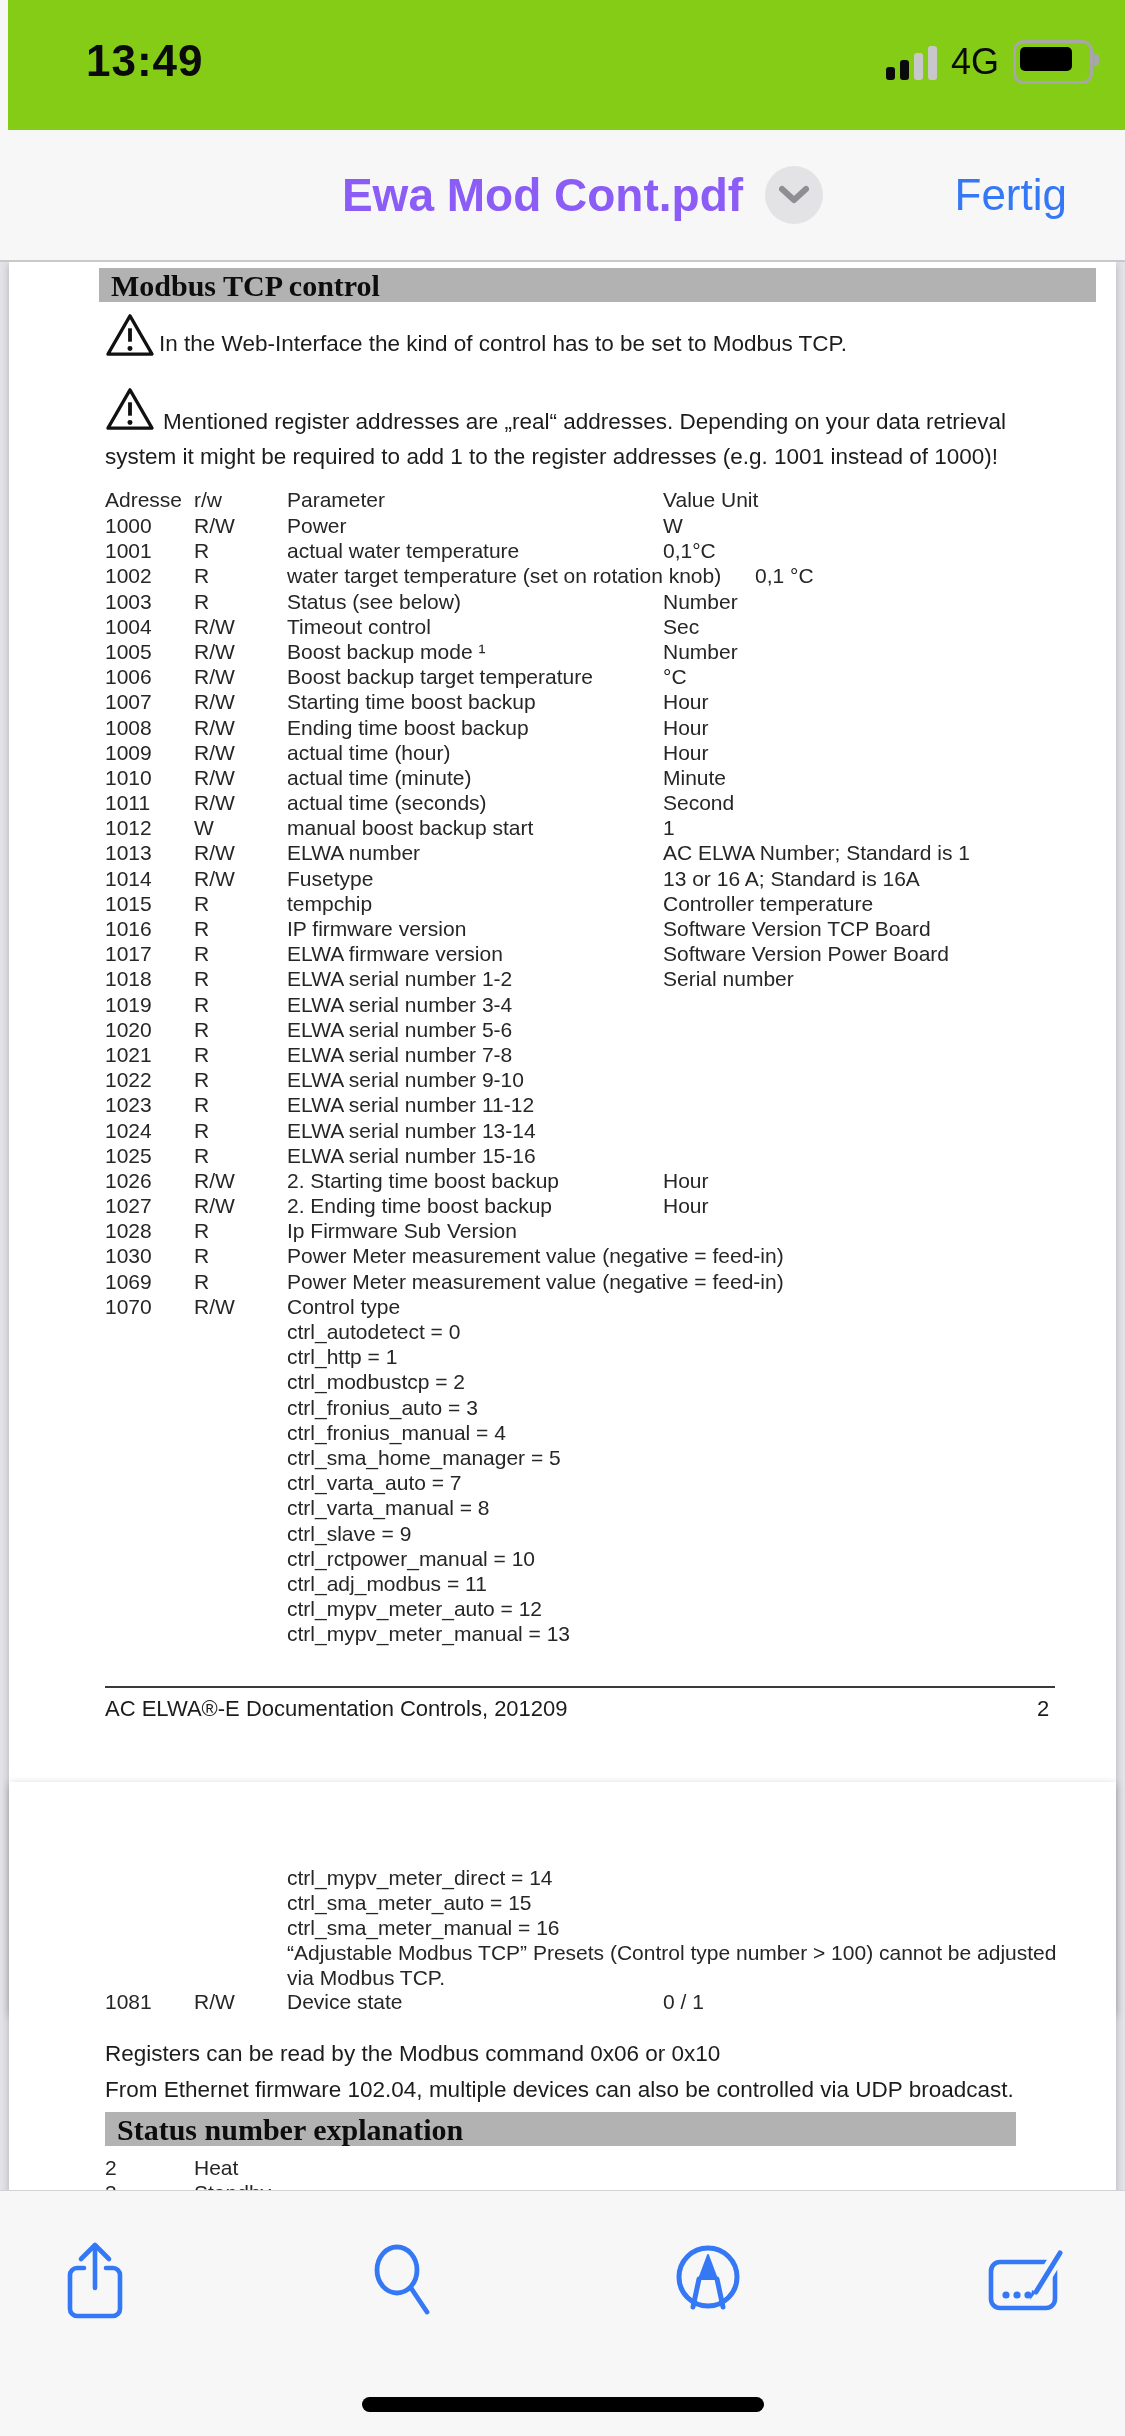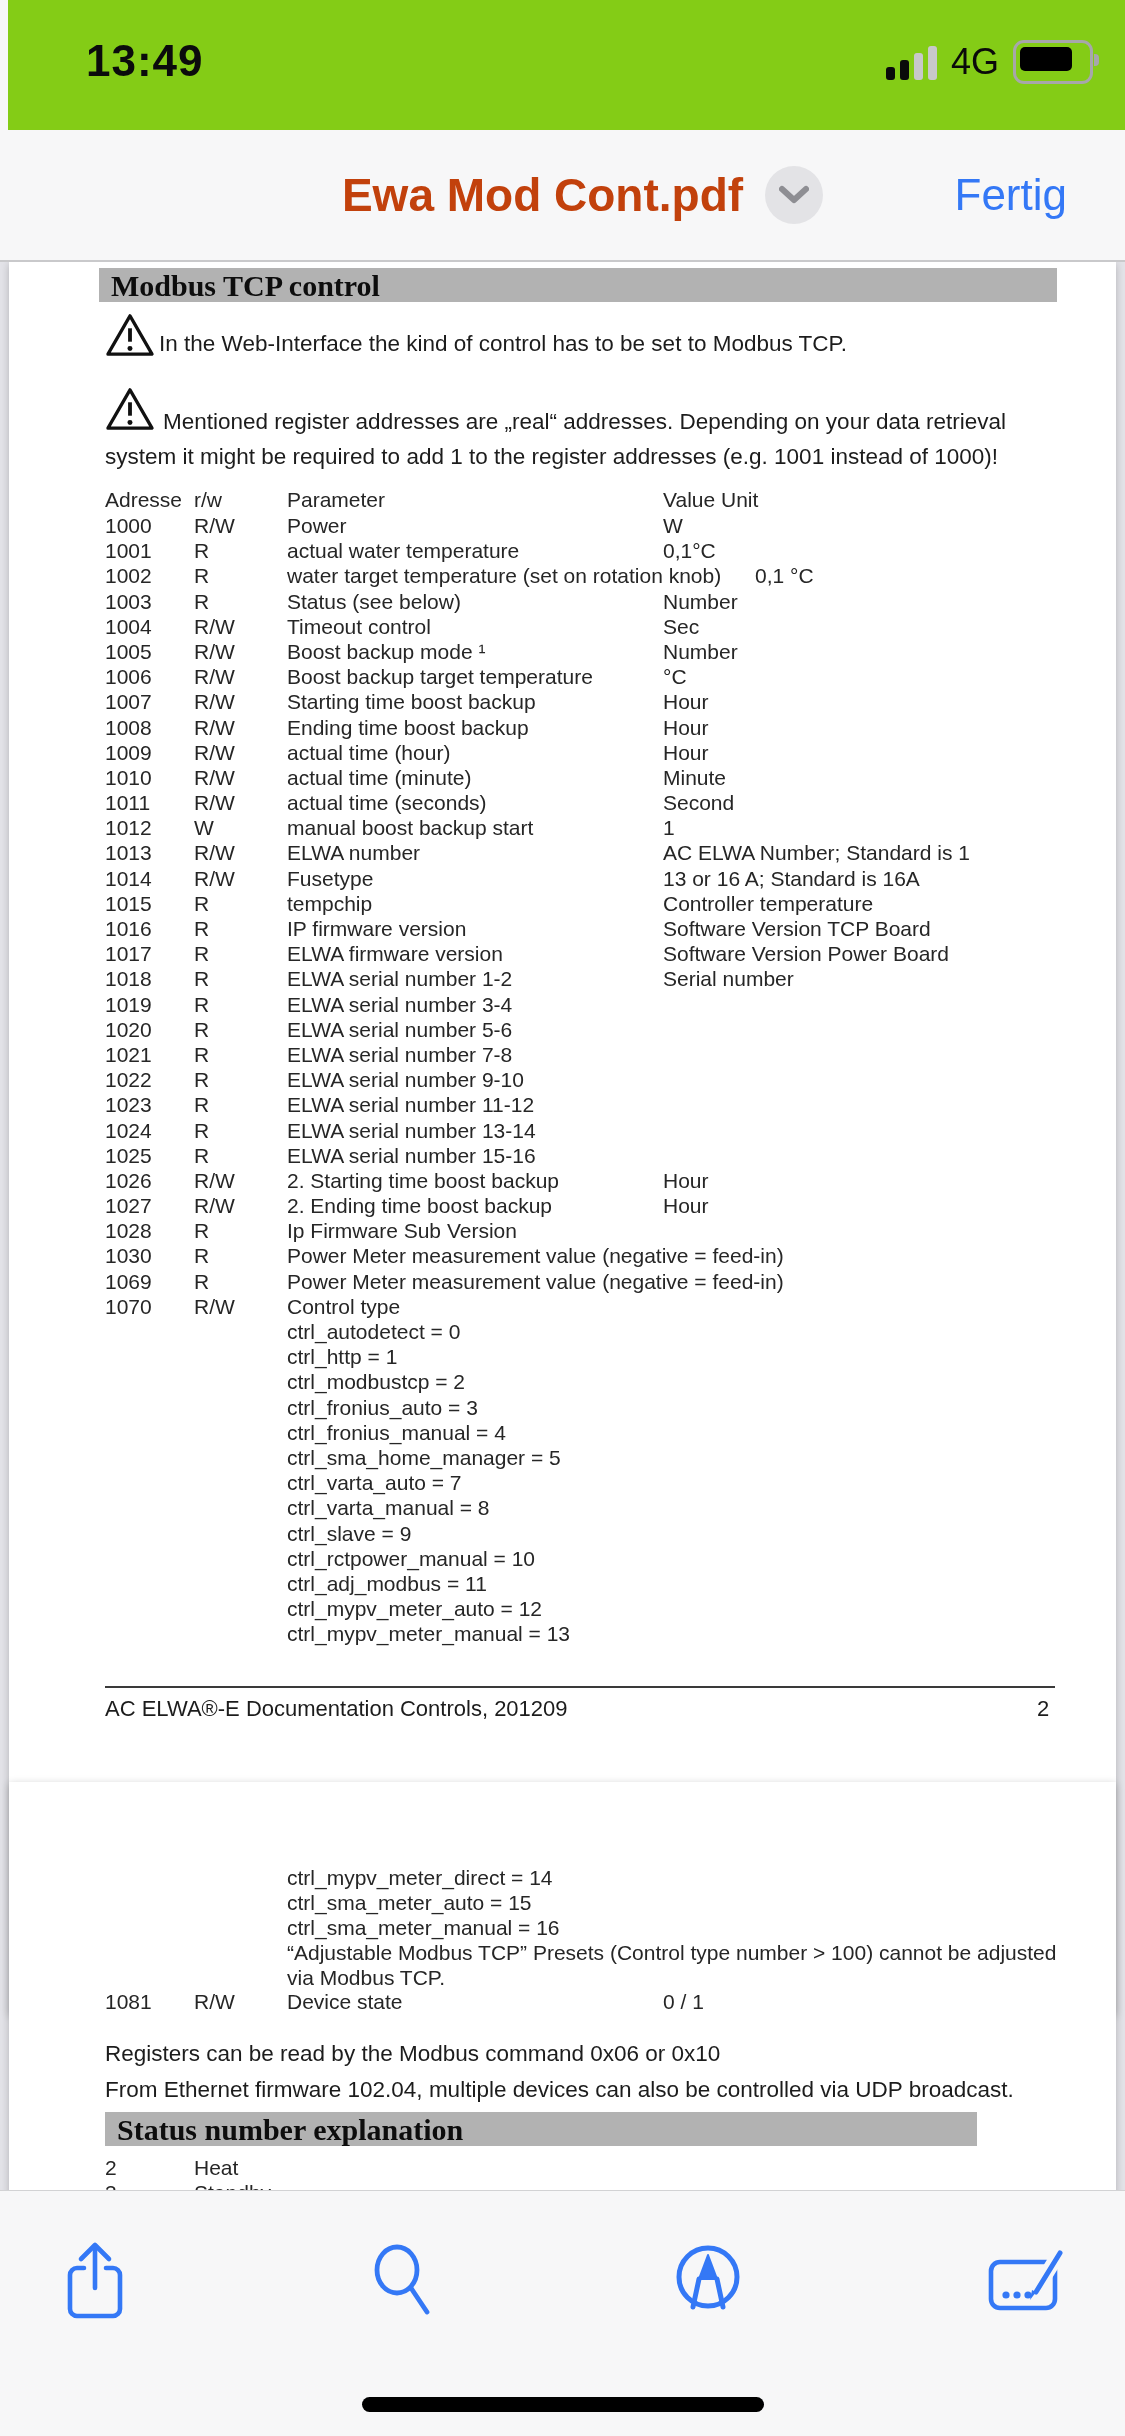--- a/index.html
+++ b/index.html
@@ -18,31 +18,31 @@
   .sig i:nth-child(3){height:27px;}
   .sig i:nth-child(4){height:34px;}
   .sb-net{font-size:36px;color:#0a0a0a;}
   .battery{position:relative;width:74px;height:38px;border:3px solid #a7a7aa;border-radius:11px;}
   .battery .fill{position:absolute;left:4px;top:4px;width:52px;height:24px;background:#000;border-radius:5px;}
   .battery .tip{position:absolute;right:-9px;top:11px;width:5px;height:12px;background:#a7a7aa;border-radius:0 4px 4px 0;}
 
   
   .nav-bar{position:absolute;top:130px;left:0;width:100%;height:130px;background:#f7f7f8;border-bottom:2px solid #c9c9cb;}
   .nav-center{position:absolute;left:0;right:0;top:0;height:100%;display:flex;align-items:center;justify-content:center;gap:22px;}
-  .nav-title{font-size:46px;font-weight:700;color:#c2410c;margin-left:40px;}
+  .nav-title{font-size:46px;font-weight:700;color:#8b5cf6;margin-left:40px;}
   .chev-btn{width:58px;height:58px;border-radius:50%;background:#e3e3e6;display:flex;align-items:center;justify-content:center;}
   .nav-done{position:absolute;right:58px;top:0;height:100%;display:flex;align-items:center;font-size:44px;color:#3478f6;}
 
   
   .pdf-area{position:absolute;top:262px;left:0;width:1125px;height:1928px;background:#e3e3e8;overflow:hidden;}
   .page{position:absolute;left:9px;width:1107px;background:#fff;box-shadow:0 2px 8px rgba(0,0,0,0.22);}
   .page1{top:0;height:1752px;}
   .page2{top:1520px;height:1100px;}
 
-  .sec-bar{position:absolute;left:90px;width:958px;height:34px;background:#b2b2b2;}
+  .sec-bar{position:absolute;left:90px;width:958px;height:34px;background:#b2b2b2;padding-left:39px;}
   .sec-bar span{position:absolute;left:12px;top:1px;font-family:"Liberation Serif",serif;font-weight:700;font-size:30px;color:#0d0d0d;}
 
   .warn-icon{position:absolute;width:50px;height:46px;}
   .doc-p{position:absolute;font-size:22.5px;color:#1c1c1c;line-height:35px;}
 
   
   .t-head,.t-row{position:relative;height:25.2px;}
   .t-cell{position:absolute;top:0;font-size:21px;color:#262626;white-space:nowrap;}
   .c-a{left:96px;} .c-rw{left:185px;} .c-p{left:278px;} .c-v{left:654px;} .c-v2{left:746px;}
   .tbl{position:absolute;left:0;right:0;}

